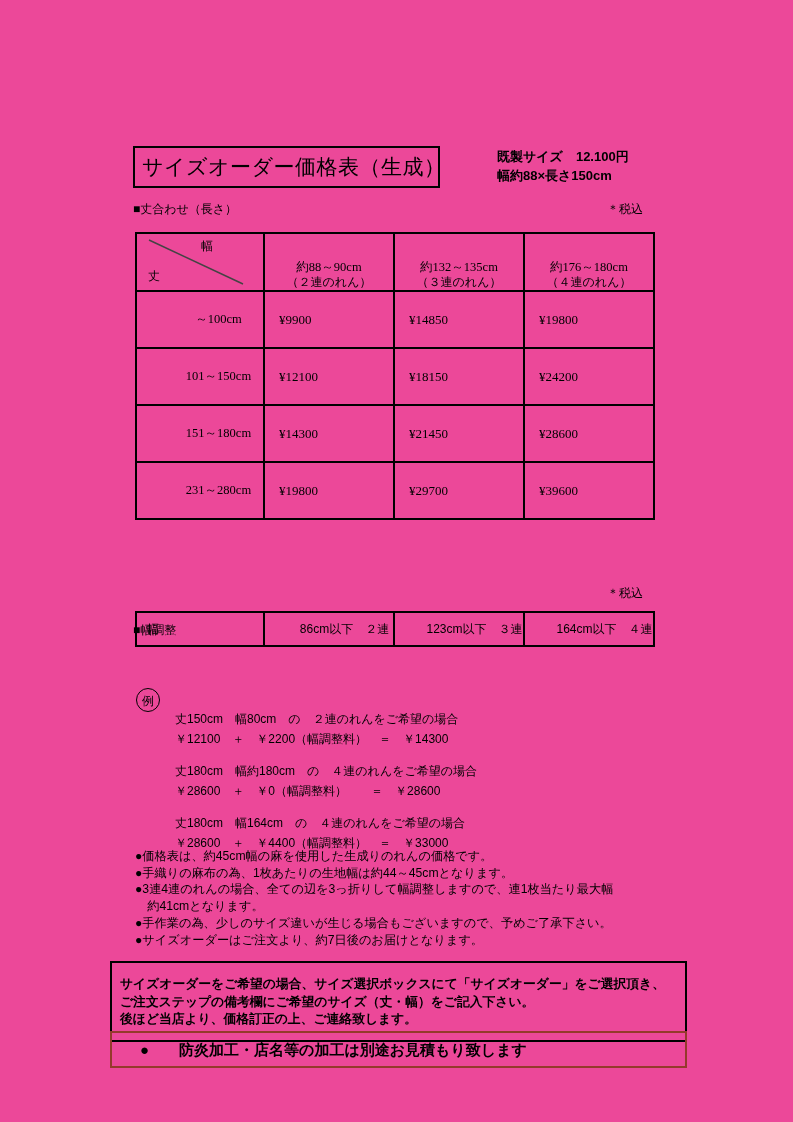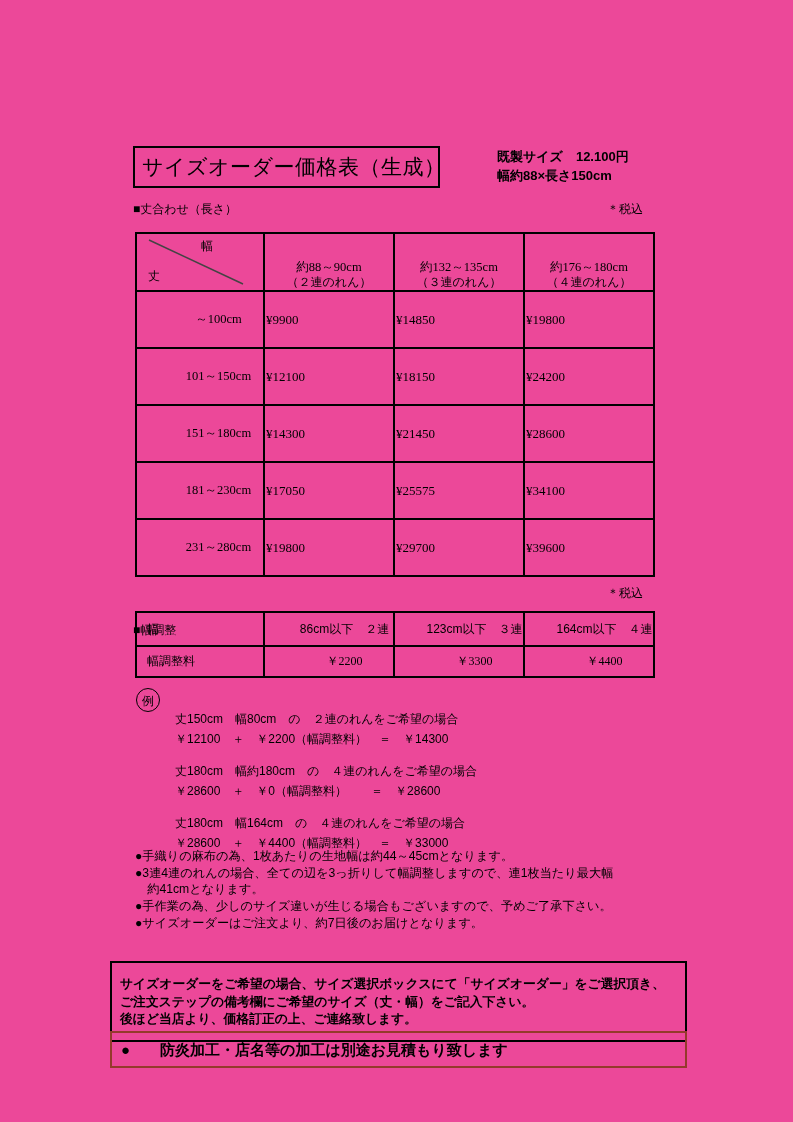--- a/index.html
+++ b/index.html
@@ -22,21 +22,21 @@
 
   table{border-collapse:collapse;table-layout:fixed;}
   td{border:2px solid #000;vertical-align:middle;font-size:12.5px;padding:0;}
 
   .t1{left:135px;top:232px;}
   .t1 td{height:55px;}
   .t1 .hdr-cell{height:54px;text-align:center;line-height:15px;}
   .t1 .hdr-range{font-size:12.5px;margin-top:26px;}
   .t1 .hdr-sub{font-size:12px;}
   .t1 .rowlabel{text-align:center;padding-left:37px;}
-  .t1 .price{text-align:left;padding-left:1px;font-size:13px;}
+  .t1 .price{text-align:left;padding-left:14px;font-size:13px;}
 
   .corner-cell{position:relative;}
   .corner-cell svg{position:absolute;left:0;top:0;}
   .corner-haba{position:absolute;top:4px;left:64px;font-size:12px;}
   .corner-take{position:absolute;bottom:5px;left:11px;font-size:12px;}
 
   .t2{left:135px;top:611px;}
   .t2 td{font-size:12px;}
   .t2 .r1 td{height:32px;}
   .t2 .r2 td{height:29px;}
@@ -52,21 +52,21 @@
 
   .notes{left:135px;top:848px;font-size:12.2px;line-height:16.7px;}
   .note-line{white-space:pre-line;}
 
   .order-box{
     left:110px;top:961px;width:577px;box-sizing:border-box;border:2px solid #000;
     padding:12px 8px;font-weight:bold;font-size:12.8px;line-height:17.5px;white-space:pre-line;
   }
   .estimate-box{
     left:110px;top:1031px;width:577px;box-sizing:border-box;border:2px solid #943a2c;
-    padding:6px 9px;font-weight:bold;font-size:15px;line-height:21px;white-space:nowrap;
+    padding:6px 28px;font-weight:bold;font-size:15px;line-height:21px;white-space:nowrap;
   }
 </style>
 </head>
 <body>
 
 <div class="page">
 
   <div class="abs title-box">サイズオーダー価格表（生成）</div>
   <div class="abs ready-made">既製サイズ　12.100円
 幅約88×長さ150cm</div>
@@ -115,26 +115,20 @@
       <td class="price serif">¥18150</td>
       <td class="price serif">¥24200</td>
     </tr>
     <tr>
       <td class="rowlabel serif">151～180cm</td>
       <td class="price serif">¥14300</td>
       <td class="price serif">¥21450</td>
       <td class="price serif">¥28600</td>
     </tr>
     <tr>
-      <td class="rowlabel serif">181～230cm</td>
-      <td class="price serif">¥17050</td>
-      <td class="price serif">¥25575</td>
-      <td class="price serif">¥34100</td>
-    </tr>
-    <tr>
       <td class="rowlabel serif">231～280cm</td>
       <td class="price serif">¥19800</td>
       <td class="price serif">¥29700</td>
       <td class="price serif">¥39600</td>
     </tr>
   </tbody>
     </table>
 
   <div class="abs sec-label" style="left:133px;top:585px;margin-top:37px;">■幅調整</div>
   <div class="abs tax-note" style="left:607px;top:585px;">＊税込</div>
@@ -146,40 +140,35 @@
         <col style="width:130px">
         <col style="width:130px">
       </colgroup>
     <tbody>
         <tr class="r1">
       <td class="lab">幅</td>
       <td class="val">86cm以下　２連</td>
       <td class="val">123cm以下　３連</td>
       <td class="val">164cm以下　４連</td>
     </tr>
-    <tr class="r2">
-      <td class="lab">幅調整料</td>
-      <td class="val serif">￥2200</td>
-      <td class="val serif">￥3300</td>
-      <td class="val serif">￥4400</td>
-    </tr>
   </tbody>
     </table>
 
   <div class="abs example-badge">例</div>
   <div class="abs examples">
     <div class="example-item">丈150cm　幅80cm　の　２連のれんをご希望の場合
 ￥12100　＋　￥2200（幅調整料）　＝　￥14300</div>
     <div class="example-item">丈180cm　幅約180cm　の　４連のれんをご希望の場合
 ￥28600　＋　￥0（幅調整料）　　＝　￥28600</div>
     <div class="example-item">丈180cm　幅164cm　の　４連のれんをご希望の場合
 ￥28600　＋　￥4400（幅調整料）　＝　￥33000</div>
   </div>
 
   <div class="abs notes">
+    <div class="note-line">●価格表は、約45cm幅の麻を使用した生成りのれんの価格です。</div>
     <div class="note-line">●手織りの麻布の為、1枚あたりの生地幅は約44～45cmとなります。</div>
     <div class="note-line">●3連4連のれんの場合、全ての辺を3っ折りして幅調整しますので、連1枚当たり最大幅
 　約41cmとなります。</div>
     <div class="note-line">●手作業の為、少しのサイズ違いが生じる場合もございますので、予めご了承下さい。</div>
     <div class="note-line">●サイズオーダーはご注文より、約7日後のお届けとなります。</div>
   </div>
 
   <div class="abs order-box">サイズオーダーをご希望の場合、サイズ選択ボックスにて「サイズオーダー」をご選択頂き、
 ご注文ステップの備考欄にご希望のサイズ（丈・幅）をご記入下さい。
 後ほど当店より、価格訂正の上、ご連絡致します。</div>

